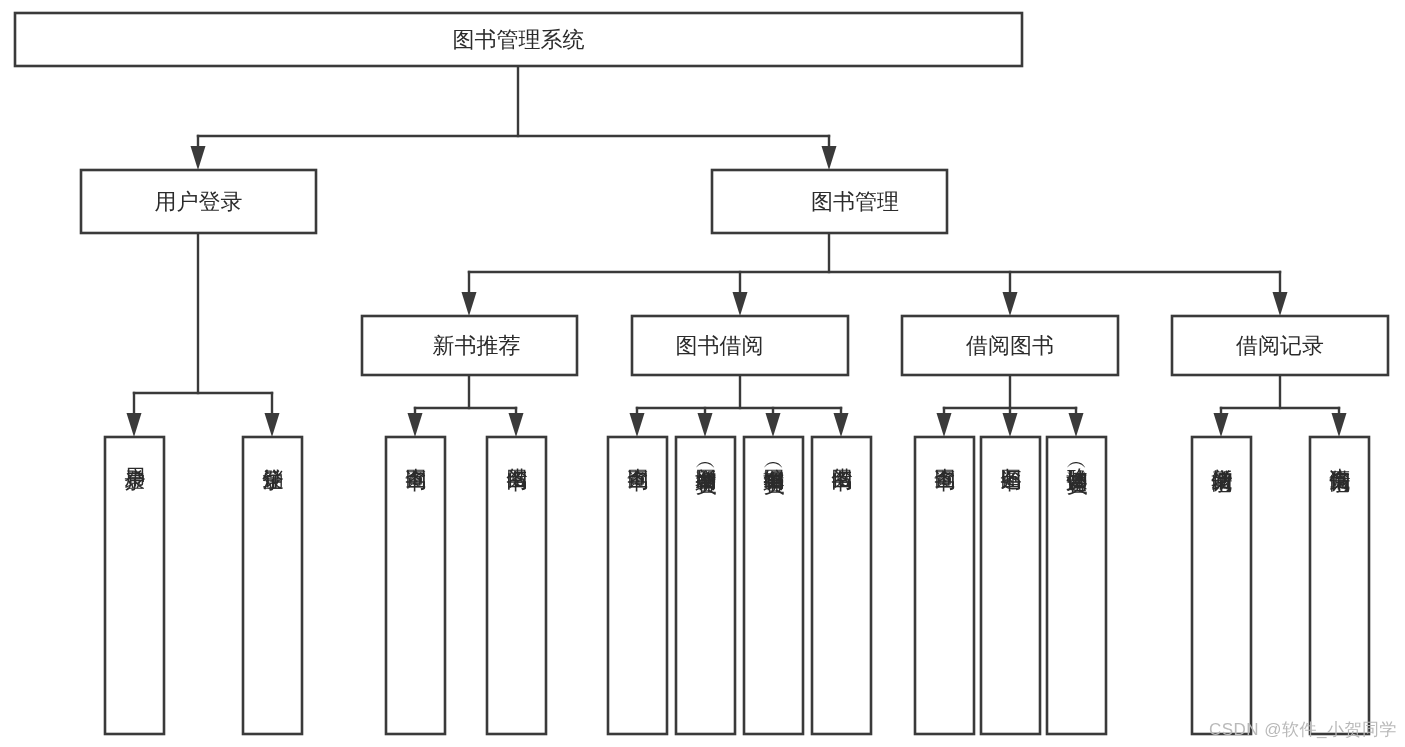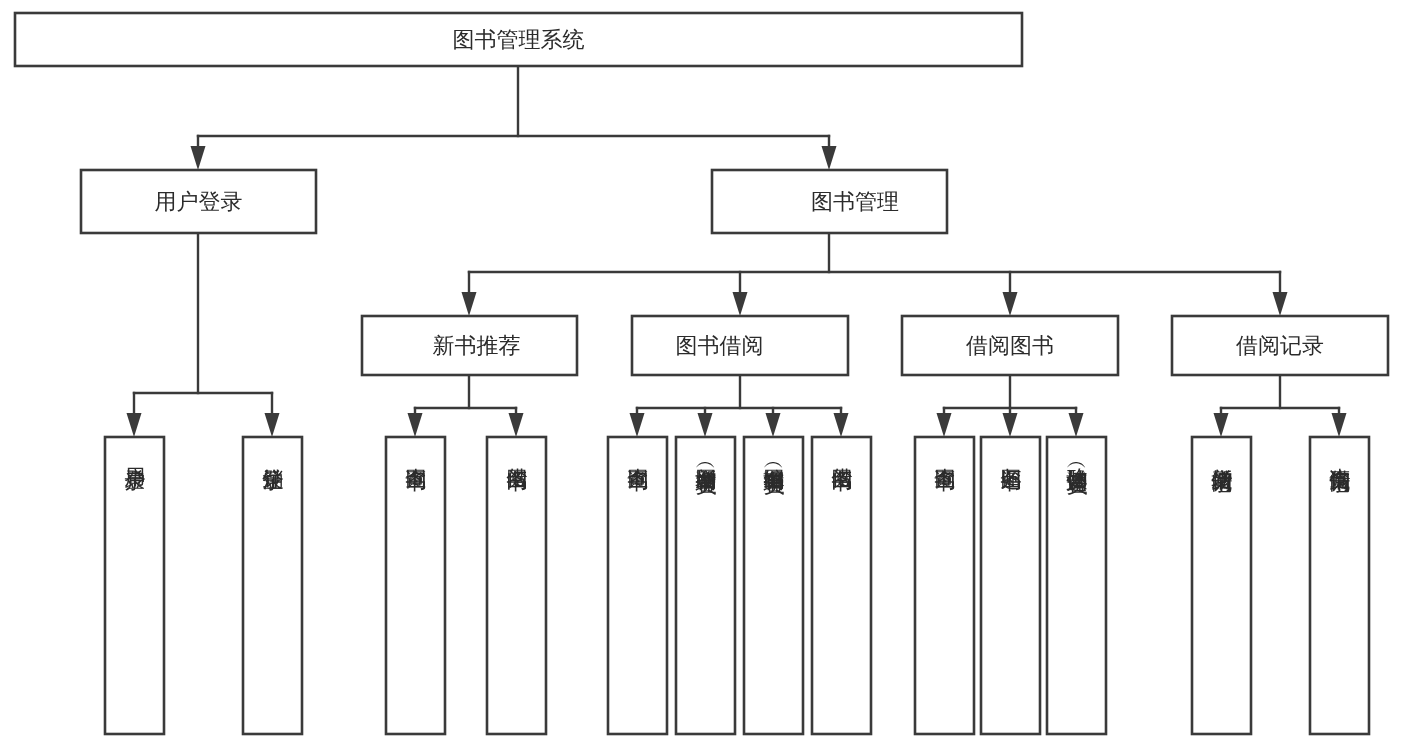--- a/index.html
+++ b/index.html
@@ -237,14 +237,15 @@
         <span class="vlabel-text" style="padding-top: 14px;">确认归还（管理员）</span>
       </div>
       <div class="vlabel-holder" style="left: 1192px; top: 437px; width: 59px; height: 297px;">
         <span class="vlabel-text" style="padding-top: 14px;">新增借阅记录</span>
       </div>
       <div class="vlabel-holder" style="left: 1310px; top: 437px; width: 59px; height: 297px;">
         <span class="vlabel-text" style="padding-top: 14px;">查询借阅记录</span>
       </div>
     </div>
 
+  <div id="watermark">CSDN @软件_小贺同学</div>
 
 </div>
 
 </body></html>

